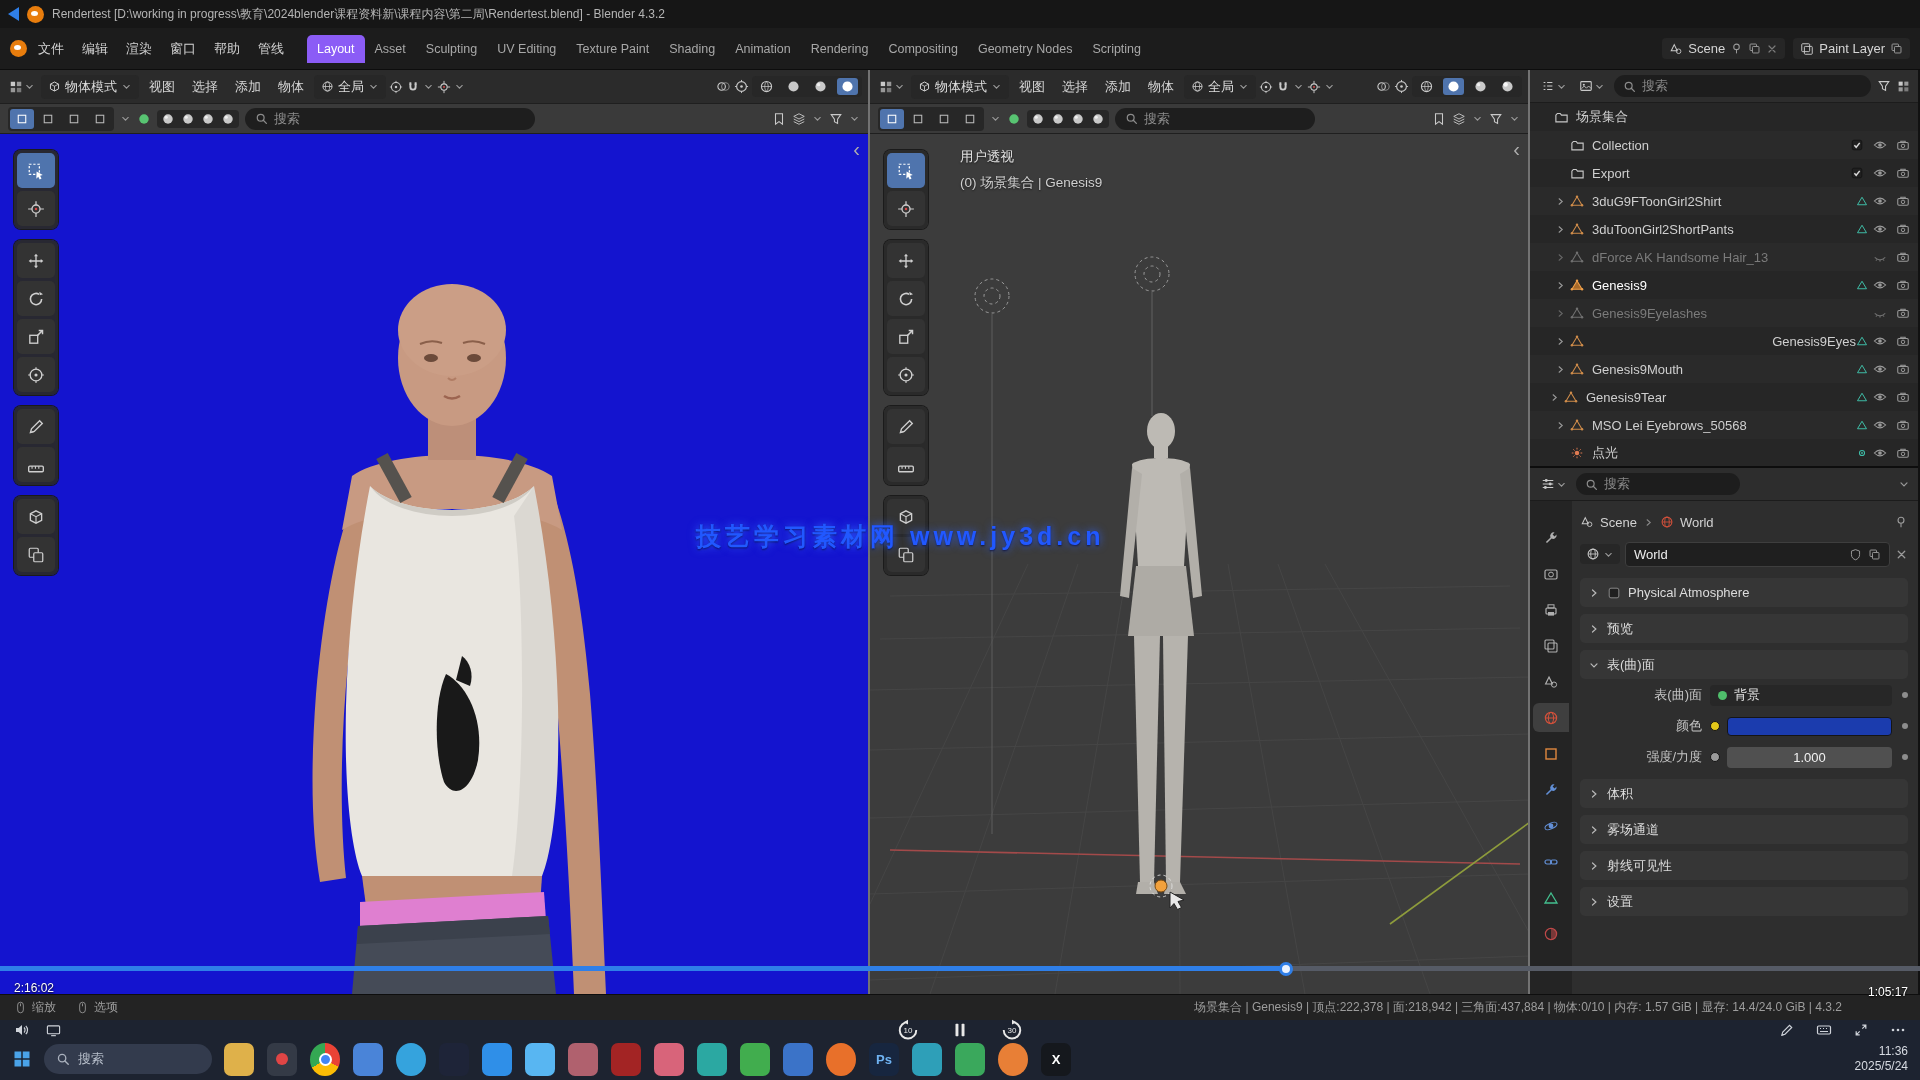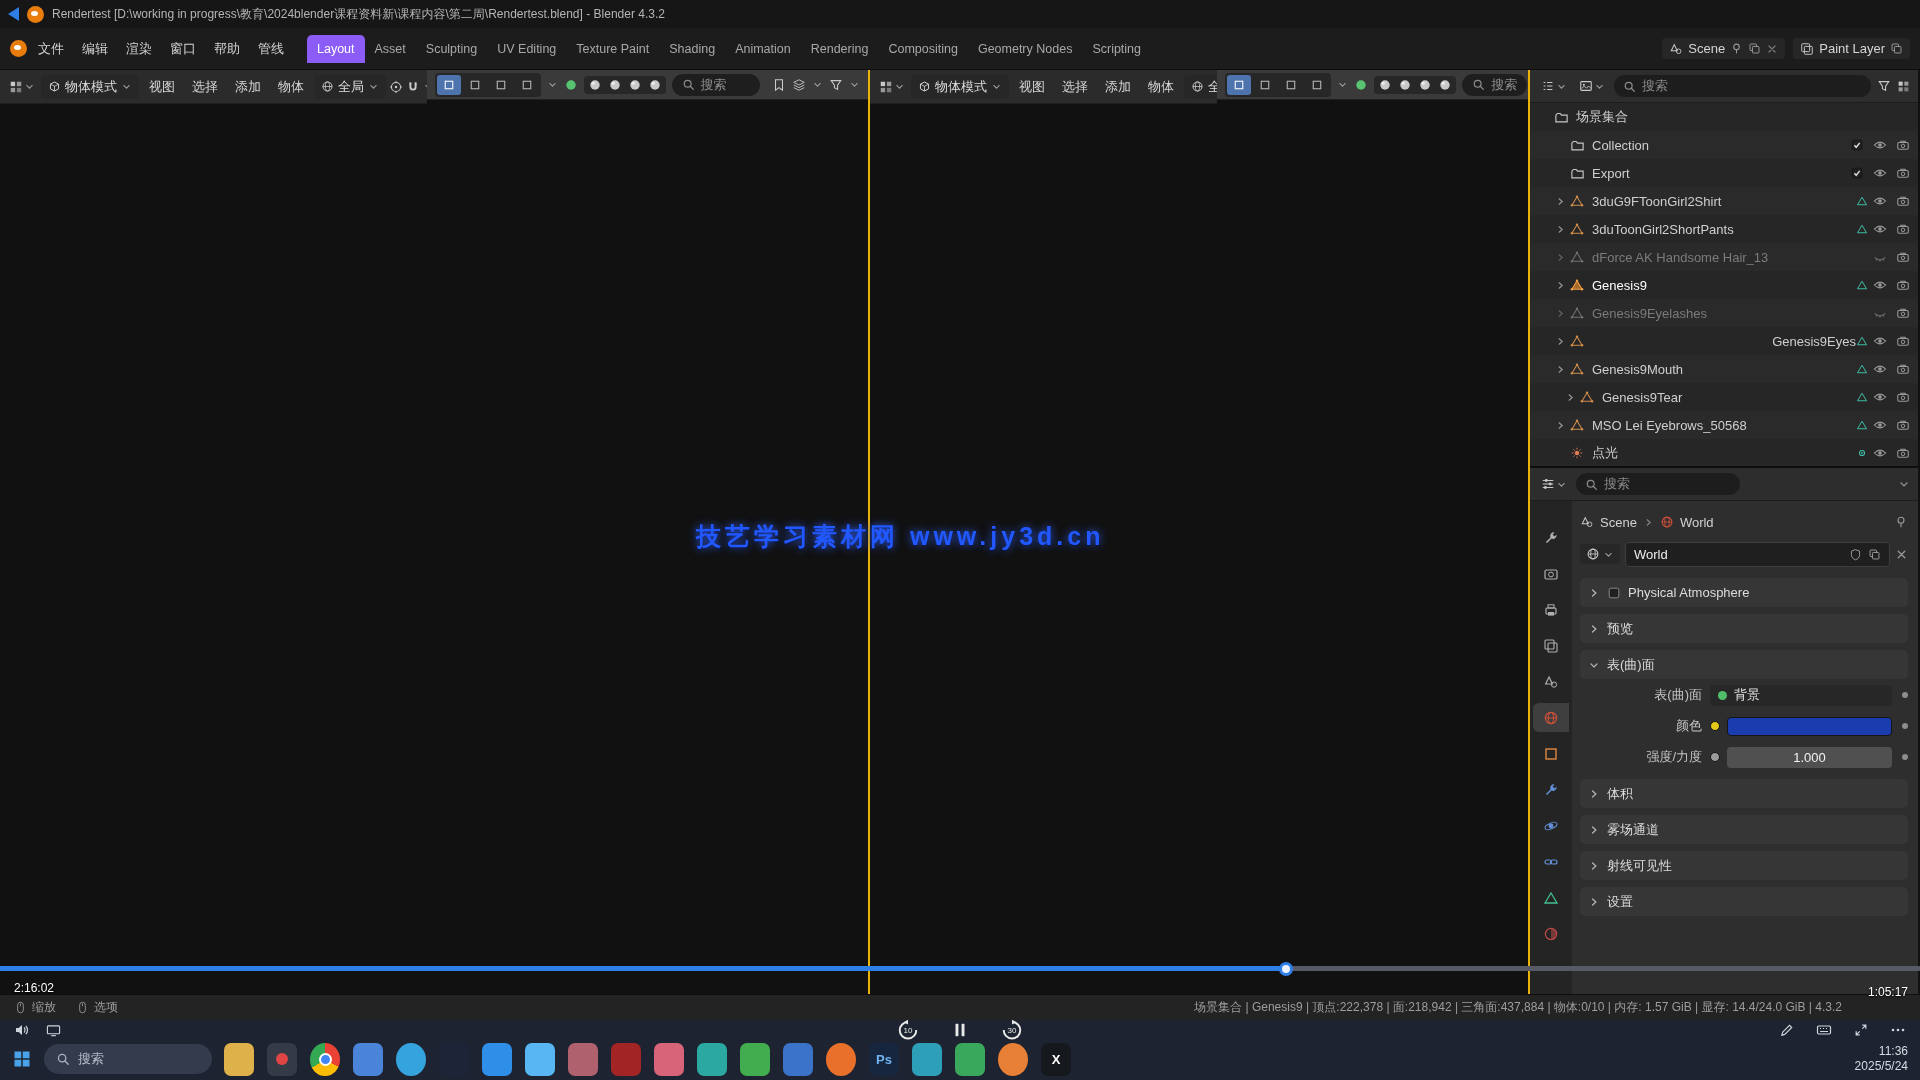--- a/index.html
+++ b/index.html
@@ -16,21 +16,21 @@
 .menubar{height:42px;background:#1c1c1c;display:flex;align-items:center;padding:0 10px;gap:2px;border-bottom:1px solid #0d0d0d;white-space:nowrap;}
 .menu-item{padding:4px 9px;border-radius:4px;color:#d2d2d2;font-size:13px;}
 .ws-tabs{display:flex;margin-left:12px;align-items:center;}
 .ws-tab{padding:7px 10px;font-size:12.5px;color:#a8a8a8;border-radius:5px 5px 0 0;}
 .ws-tab.active{background:#8b5cf6;color:#fff;}
 .mb-right{margin-left:auto;display:flex;align-items:center;gap:8px;}
 .selector{display:flex;align-items:center;gap:5px;background:#262626;border-radius:4px;padding:3px 7px;color:#d5d5d5;font-size:13px;}
 
 
 .main{display:flex;height:924px;}
-.vp{display:flex;flex-direction:row;border-right:2px solid #eab308;position:relative;}
+.vp{display:flex;flex-direction:column;border-right:2px solid #737373;position:relative;}
 #vp-left{width:870px;}
 #vp-mid{width:660px;}
 .vp-h1{height:34px;background:#2b2b2b;display:flex;align-items:center;gap:3px;padding:0 6px;font-size:13px;color:#d6d6d6;border-bottom:1px solid #1f1f1f;white-space:nowrap;overflow:hidden;}
 .vp-h2{height:30px;background:#3a3a3a;display:flex;align-items:center;gap:6px;padding:0 8px;border-bottom:1px solid #1f1f1f;white-space:nowrap;overflow:hidden;}
 .vp-canvas{flex:1;position:relative;overflow:hidden;}
 #canvas-left{background:#1414cf;}
 #canvas-mid{background:#3c3c3c;}
 .hpill{display:flex;align-items:center;gap:4px;background:#272727;padding:3px 7px;border-radius:4px;color:#dedede;}
 .hmenu{padding:3px 7px;border-radius:4px;color:#d6d6d6;}
 .ic{display:inline-flex;align-items:center;justify-content:center;}
@@ -1207,21 +1207,21 @@
                 </span>
                 <span class="ol-ric">
                   <svg width="14" height="14" viewBox="0 0 16 16">
                     <rect x="2" y="5.2" width="12" height="7.6" rx="1.4" fill="none" stroke="#9b9b9b" stroke-width="1.2"></rect>
                     <circle cx="8" cy="9" r="2" fill="none" stroke="#9b9b9b" stroke-width="1.1"></circle>
                     <path d="M5.5 5V3.6h5V5" fill="none" stroke="#9b9b9b" stroke-width="1.2"></path>
                   </svg>
                 </span>
               </span>
             </div>
-            <div class="ol-row" style="padding-left: 32px;">
+            <div class="ol-row" style="padding-left: 16px;">
               <span class="ol-arrow">
                 <svg width="11" height="11" viewBox="0 0 16 16">
                   <path d="M6 4l4.5 4L6 12" fill="none" stroke="#9a9a9a" stroke-width="1.6" stroke-linecap="round"></path>
                 </svg>
               </span>
               <span class="ol-icon">
                 <svg width="14" height="14" viewBox="0 0 16 16">
                   <path d="M8 3.2L13.8 12.8H2.2z" fill="none" stroke="#cf8c4a" stroke-width="1.2"></path>
                   <circle cx="8" cy="3.2" r="1.4" fill="#cf8c4a"></circle>
                   <circle cx="13.8" cy="12.8" r="1.4" fill="#cf8c4a"></circle>

